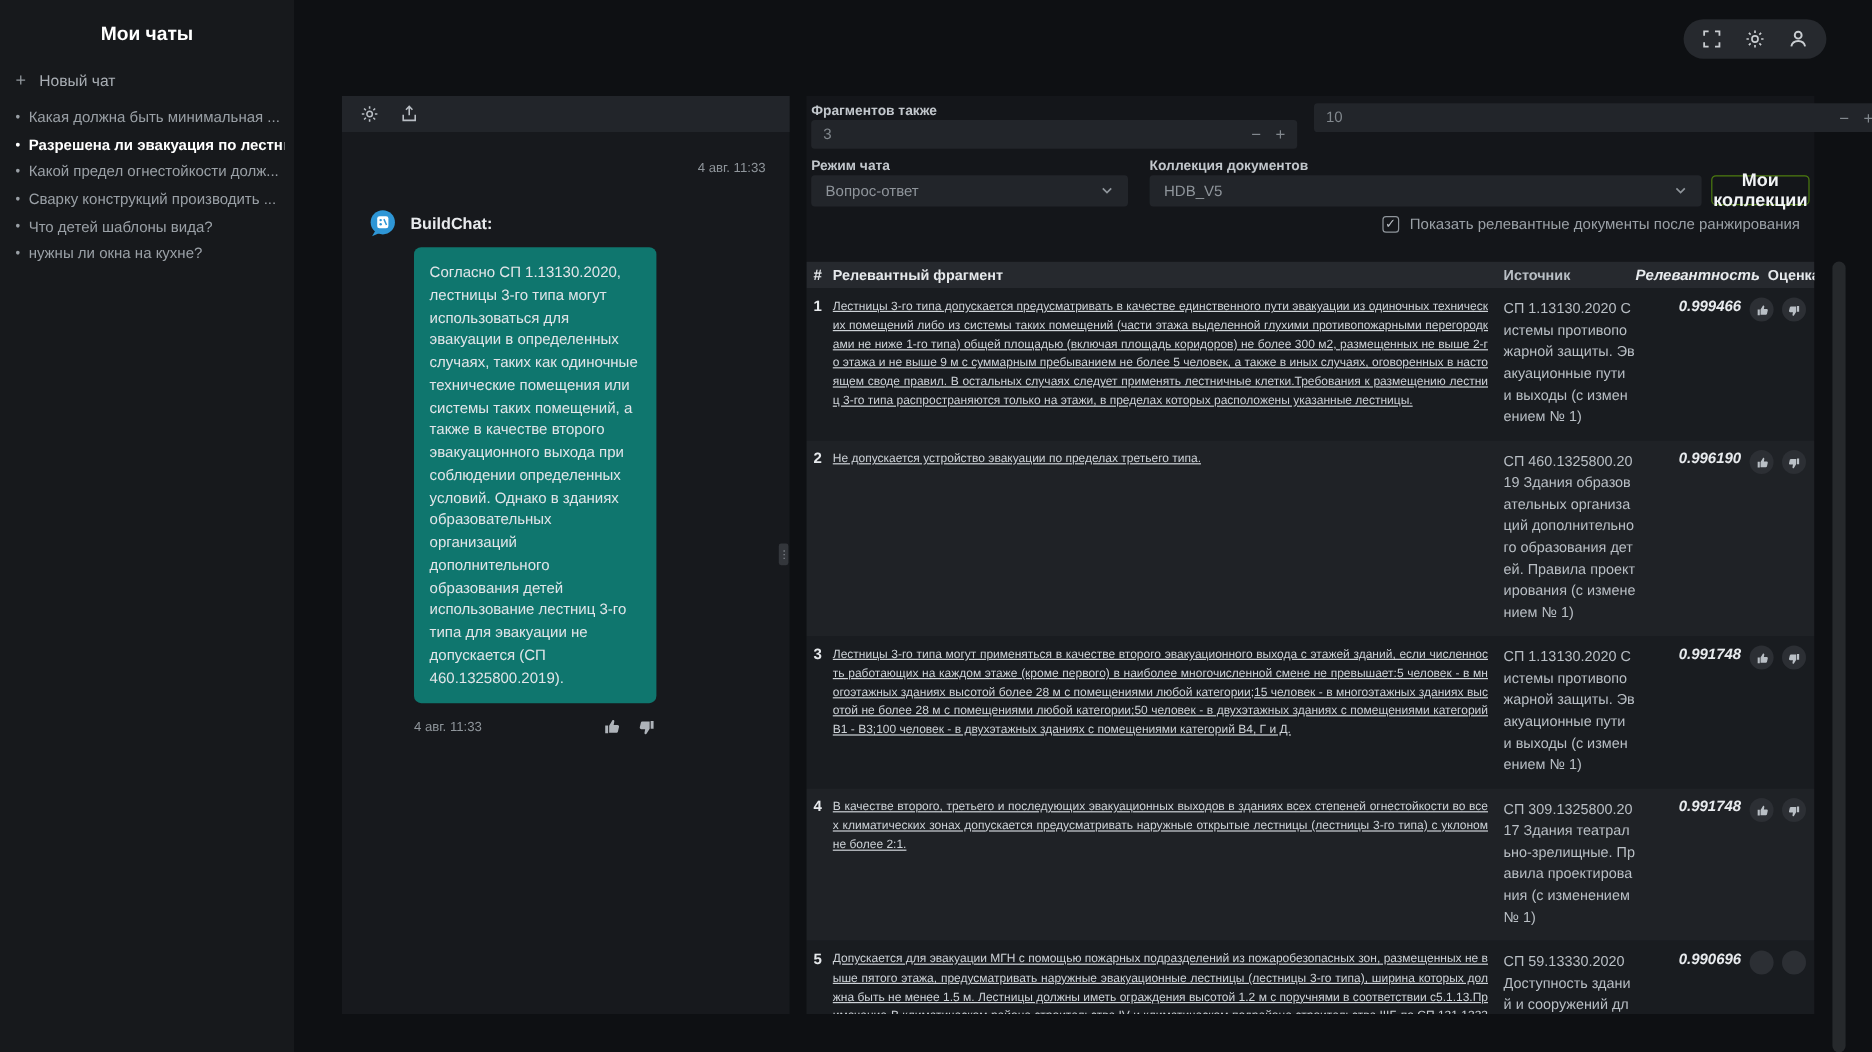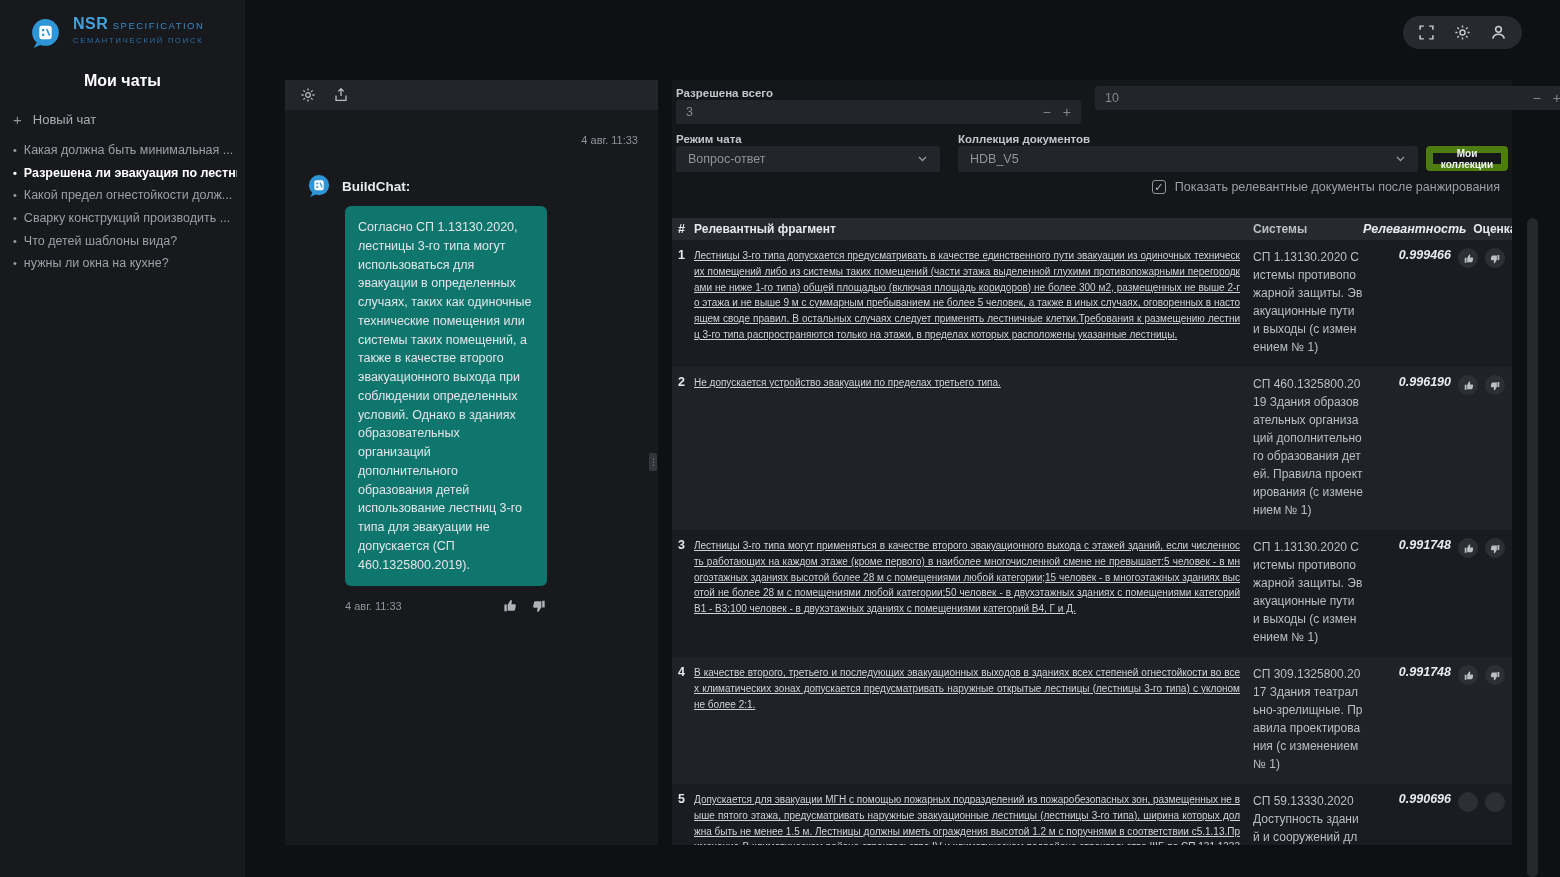--- a/index.html
+++ b/index.html
@@ -55,22 +55,22 @@
   
   .results-panel { position:absolute; left:672px; top:80px; width:840px; height:765px; background:#14161a; }
   .ctl-label { position:absolute; font-size:11.5px; font-weight:bold; color:#c2c7cc; }
   .num-input { position:absolute; height:24px; background:#22252a; border-radius:3px;
                display:flex; align-items:center; padding:0 10px; color:#82888e; font-size:12.5px; }
   .steppers { margin-left:auto; display:flex; gap:12px; color:#82888e; font-size:14px; }
   .steppers span { cursor:pointer; }
   .select { position:absolute; height:26px; background:#22252a; border-radius:3px; display:flex;
             align-items:center; padding:0 12px; color:#8f959b; font-size:12.5px; cursor:pointer; }
   .select svg { margin-left:auto; }
-  .mycoll-btn { position:absolute; height:25px; border:7px solid #4d7c0f; border-radius:4px;
-                color:#f2f4f6; font-size:10px; font-weight:bold; background:transparent;
+  .mycoll-btn { position:absolute; height:25px; border:1px solid #4d7c0f; border-radius:4px;
+                color:#f2f4f6; font-size:15px; font-weight:bold; background:transparent;
                 display:flex; align-items:center; justify-content:center; cursor:pointer; }
   .checkbox-row { position:absolute; top:100px; right:12px; display:flex; align-items:center;
                   gap:9px; color:#9aa0a6; font-size:12.5px; }
   .checkbox { width:14px; height:14px; border:1.5px solid #8f959b; border-radius:3px; color:#b9bec4;
               font-size:11px; line-height:11px; display:flex; align-items:center; justify-content:center; cursor:pointer; }
 
   
   .rtable { position:absolute; left:0; top:138px; width:840px; height:627px; overflow:hidden; }
   .thead { display:flex; background:#26292e; height:22px; align-items:center; font-weight:bold;
            color:#e6e9ec; font-size:12px; white-space:nowrap; }
@@ -94,35 +94,20 @@
                    border-radius:2px; color:#8a8f95; font-size:9px; line-height:18px; text-align:center; cursor:col-resize; }
   .right-scrollbar { position:absolute; left:1527px; top:218px; width:11px; height:659px;
                      background:#26292c; border-radius:6px; cursor:pointer; }
 </style>
 </head>
 <body>
 
 <div class="app">
 
   <aside class="sidebar">
-    <div class="logo-row">
-      <svg width="37" height="37" viewBox="0 0 36 36">
-        <circle cx="18" cy="17" r="13" fill="#2e96d6"></circle>
-        <path d="M10 26l-3.5 6 8-3.5z" fill="#2e96d6"></path>
-        <rect x="12" y="10.5" width="12" height="13" rx="2.5" fill="#ffffff"></rect>
-        <circle cx="15.7" cy="14.7" r="1.3" fill="#2e96d6"></circle>
-        <circle cx="15.7" cy="19.2" r="1.3" fill="#2e96d6"></circle>
-        <path d="M19.2 13.6l2.8 6.4" stroke="#2e96d6" stroke-width="1.6" fill="none"></path>
-      </svg>
-      <div>
-        <div><span class="brand-name">NSR</span>
-          <span class="brand-suffix">SPECIFICATION</span></div>
-        <div class="brand-tagline">СЕМАНТИЧЕСКИЙ ПОИСК</div>
-      </div>
-    </div>
 
     <div class="sidebar-title">Мои чаты</div>
 
     <div class="new-chat">
       <span class="plus">+</span>
       <span>Новый чат</span>
     </div>
 
     <ul class="chat-list">
       <li class="chat-item">
@@ -208,21 +193,21 @@
     </div>
 
   </section>
 
   <div class="resize-handle">
     <span>⋮</span>
   </div>
 
   <section class="results-panel">
 
-    <div class="ctl-label" style="left:4px; top:7px;">Разрешена всего</div>
+    <div class="ctl-label" style="left:4px; top:7px;">Фрагментов также</div>
     <div class="num-input" style="left:4px; top:20px; width:405px;">
       <span>3</span>
       <span class="steppers">
         <span>−</span>
         <span>+</span>
       </span>
     </div>
 
     <div class="ctl-label" style="left:423px; top:7px;">Фрагментов для ранжирования</div>
     <div class="num-input" style="left:423px; top:6px; width:476px;">
@@ -255,21 +240,21 @@
       <span class="checkbox">
         <span>✓</span>
       </span>
       <span>Показать релевантные документы после ранжирования</span>
     </div>
 
     <div class="rtable">
       <div class="thead">
         <div class="c-num">#</div>
         <div class="c-frag">Релевантный фрагмент</div>
-        <div class="c-src">Системы</div>
+        <div class="c-src">Источник</div>
         <div class="c-rel">Релевантность</div>
         <div class="c-rate h-rate">Оценка</div>
       </div>
 
       <div class="trow">
         <div class="c-num">1</div>
         <div class="c-frag">
             <a>Лестницы 3-го типа допускается предусматривать в качестве единственного пути эвакуации из одиночных технических помещений либо из системы таких помещений (части этажа выделенной глухими противопожарными перегородками не ниже 1-го типа) общей площадью (включая площадь коридоров) не более 300 м2, размещенных не выше 2-го этажа и не выше 9 м с суммарным пребыванием не более 5 человек, а также в иных случаях, оговоренных в настоящем своде правил. В остальных случаях следует применять лестничные клетки.Требования к размещению лестниц 3-го типа распространяются только на этажи, в пределах которых расположены указанные лестницы.</a>
           </div>
         <div class="c-src">СП 1.13130.2020 Системы противопожарной защиты. Эвакуационные пути и выходы (с изменением № 1)</div>

